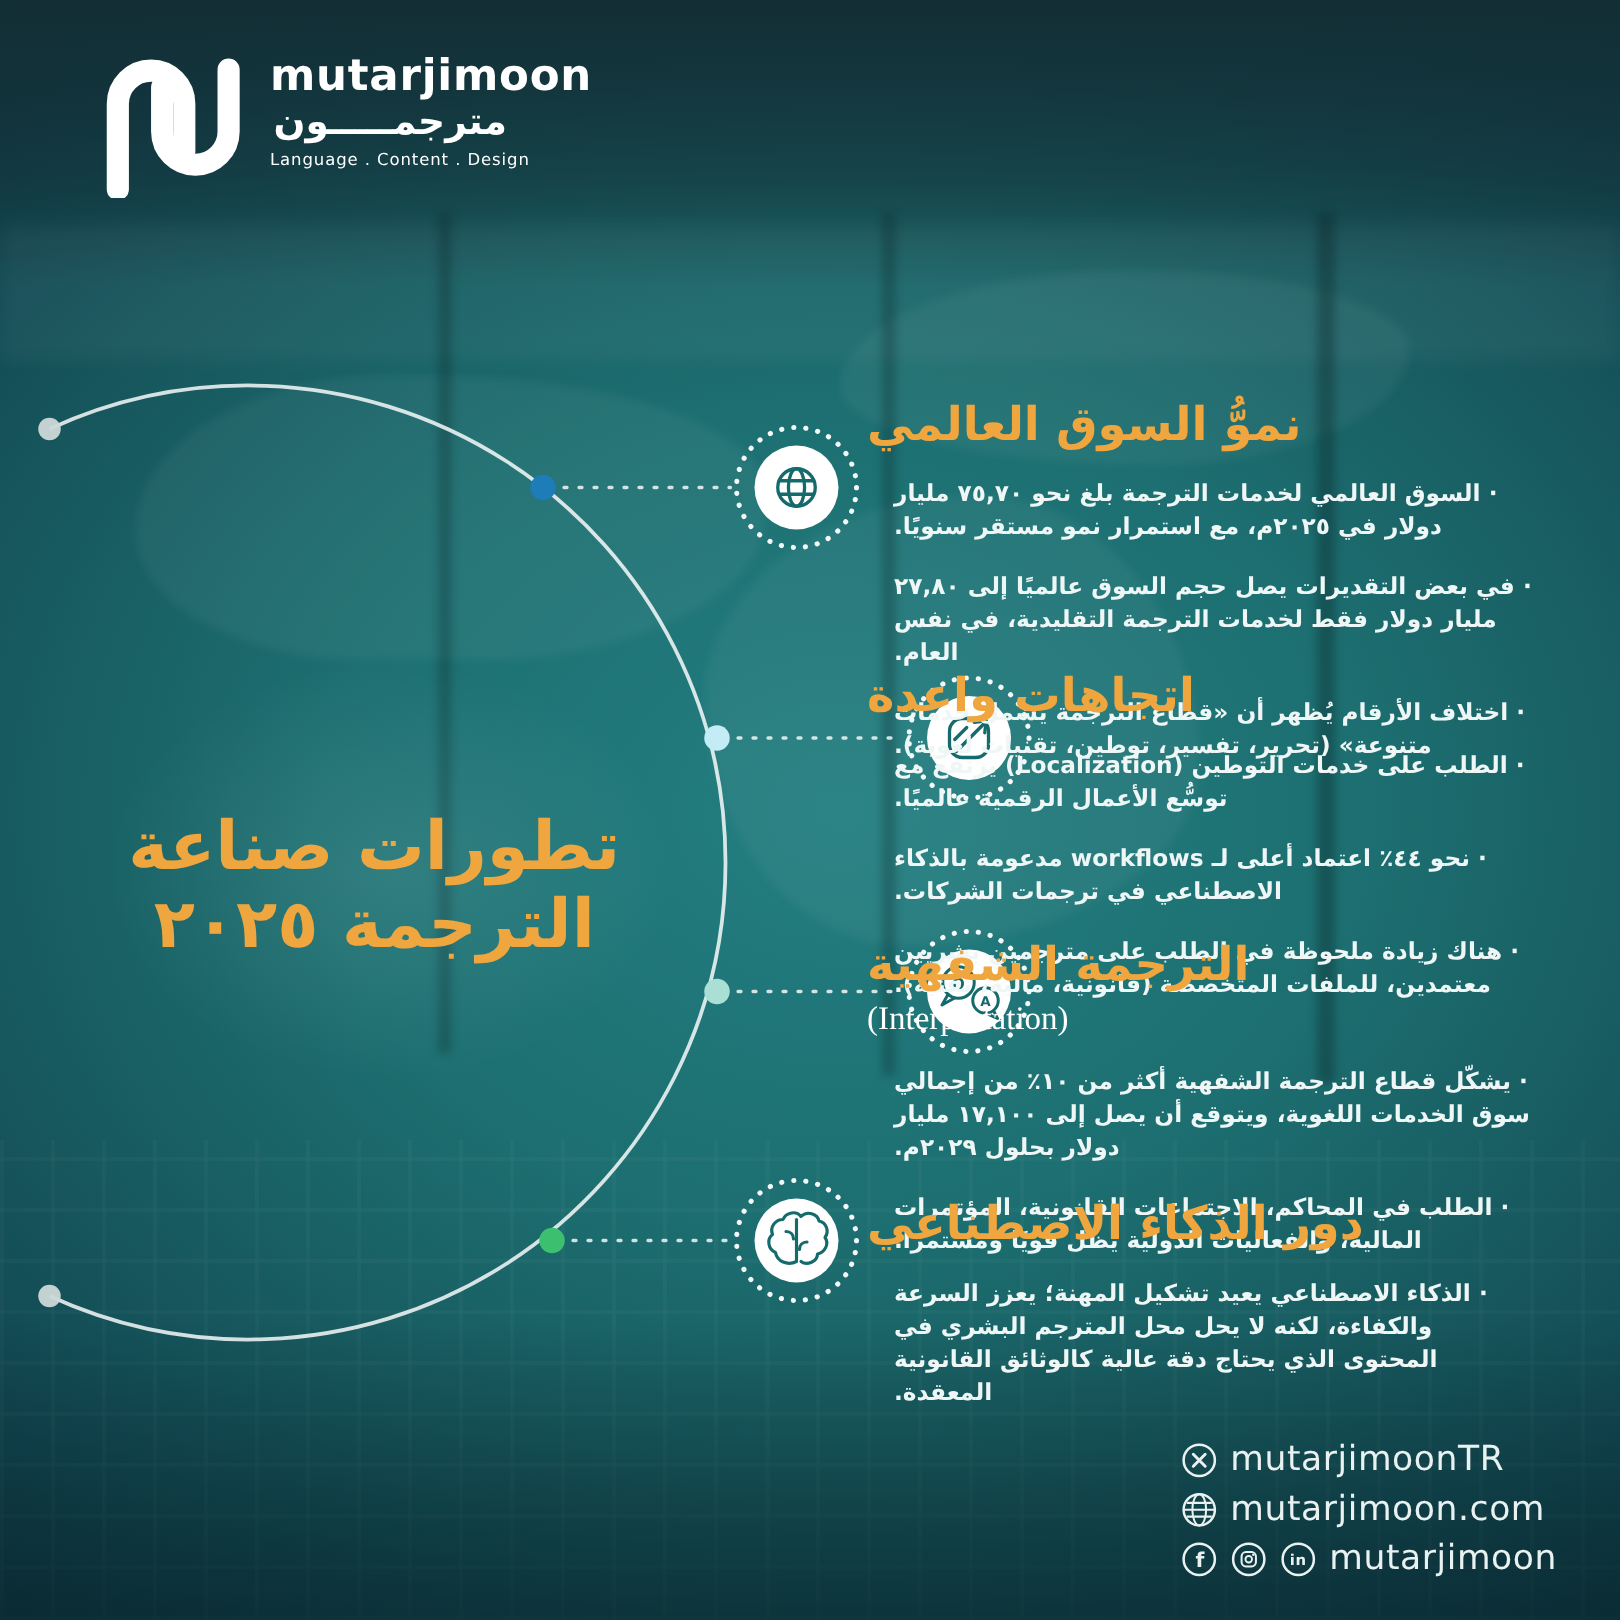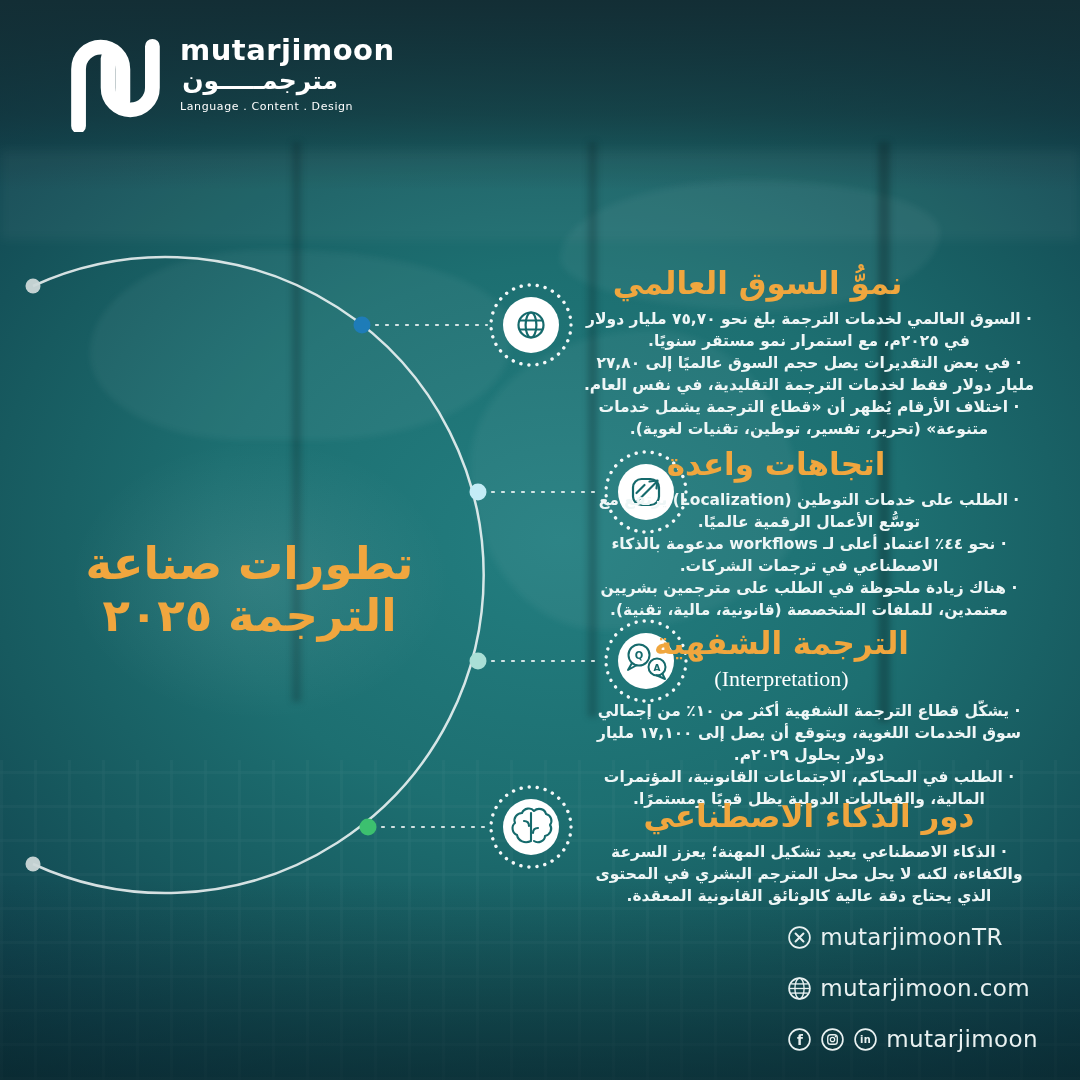--- a/index.html
+++ b/index.html
@@ -29,31 +29,31 @@
   .logo-en{font-size:29px;font-weight:bold;letter-spacing:.5px;line-height:1;}
   .logo-ar{font-size:25px;font-weight:bold;direction:rtl;text-align:right;line-height:1.25;margin-left:40px;}
   .logo-tag{font-size:11px;letter-spacing:.6px;margin-top:4px;white-space:nowrap;}
   
   .overlay{position:absolute;left:0;top:0;}
   
   .center-title{position:absolute;left:52px;top:490px;width:395px;text-align:center;direction:rtl;margin-top:48px;}
   .ct-main{font-size:45px;font-weight:bold;color:#f0a63e;line-height:1.16;margin:0;}
   .ct-sub{font-size:26px;font-weight:bold;color:#ffffff;margin-top:10px;}
   
-  .section{position:absolute;right:40px;width:462px;direction:rtl;text-align:center;color:#eef6f6;}
+  .section{position:absolute;right:40px;width:462px;direction:rtl;text-align:left;color:#eef6f6;}
   .sec-title{font-size:31px;font-weight:bold;color:#f0a63e;margin:0 0 8px 0;line-height:1.1;}
   .sec-sub{font-family:"Liberation Serif",serif;font-size:22px;color:#ffffff;margin:-2px 55px 8px 0;}
-  .sec-body p{margin:0;font-size:15.5px;font-weight:bold;line-height:1.42;}
+  .sec-body p{margin:18px;font-size:15.5px;font-weight:bold;line-height:1.42;}
   .s1{top:266px;} .s1 .sec-title{margin-right:103px;}
   .s2{top:447px;} .s2 .sec-title{margin-right:66px;}
   .s3{top:626px;} .s3 .sec-title{margin-right:55px;}
   .s4{top:799px;}
   .gap{margin-top:12px !important;}
   
-  .social{position:absolute;right:42px;bottom:28px;display:flex;flex-direction:column;gap:25px;align-items:flex-start;color:#e9f1f1;}
+  .social{position:absolute;right:42px;bottom:28px;display:flex;flex-direction:column;gap:7px;align-items:flex-start;color:#e9f1f1;}
   .social-row{display:flex;align-items:center;gap:8px;font-size:23px;letter-spacing:.4px;}
   .social-row svg{display:block;}
 </style>
 </head>
 <body>
 
 <div class="stage">
 
   <div class="bg-top"></div>
   <div class="bg-band"></div>

